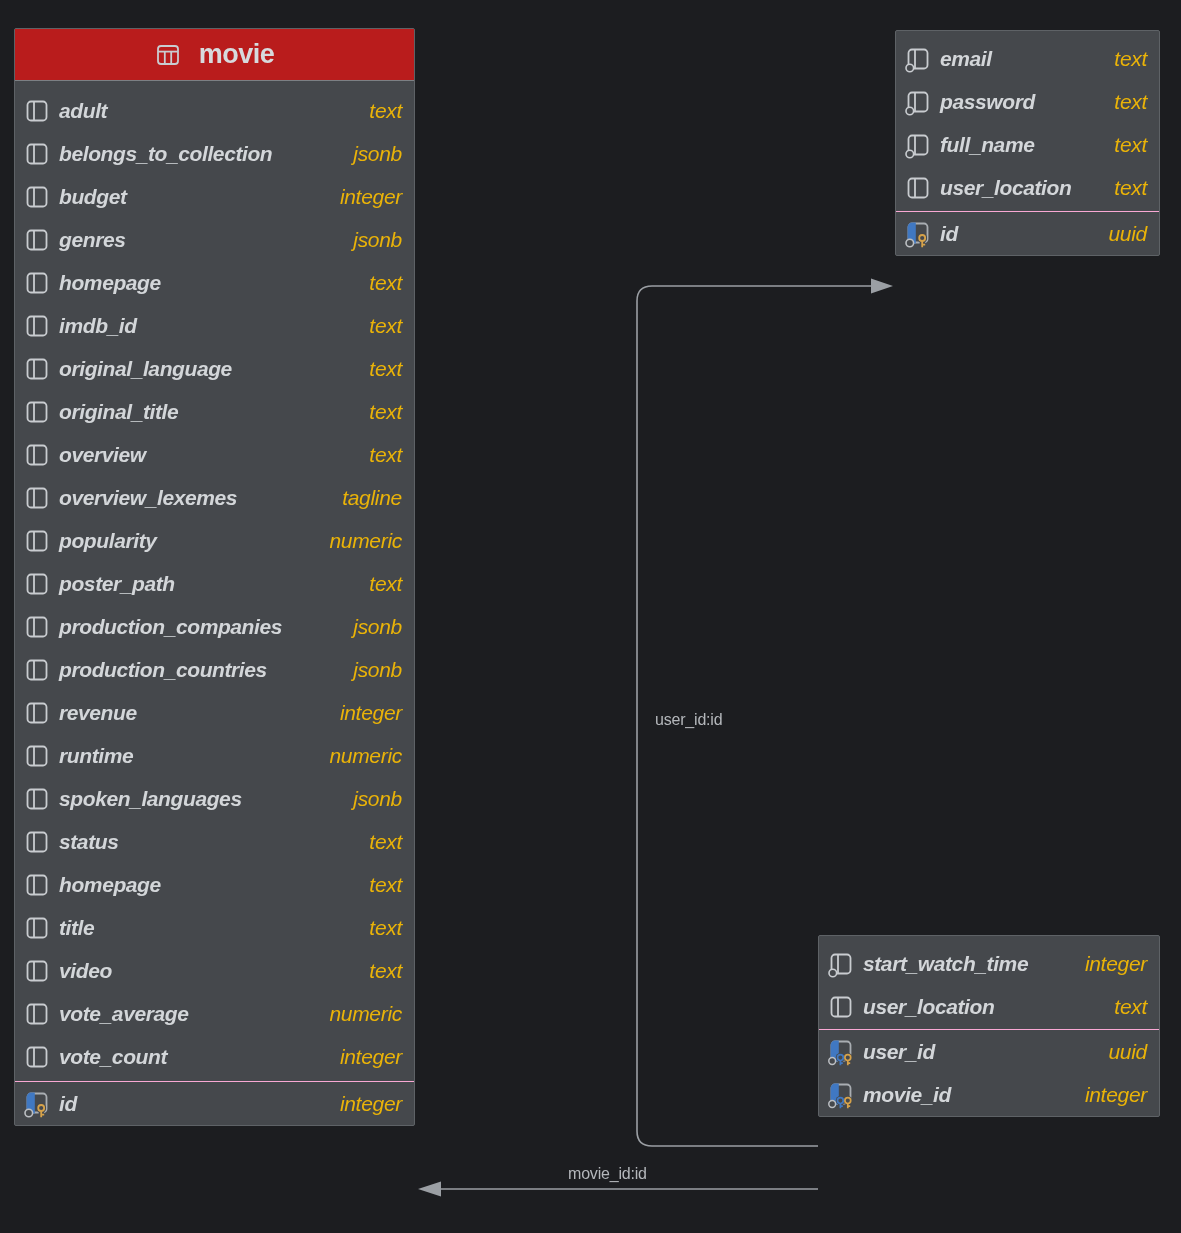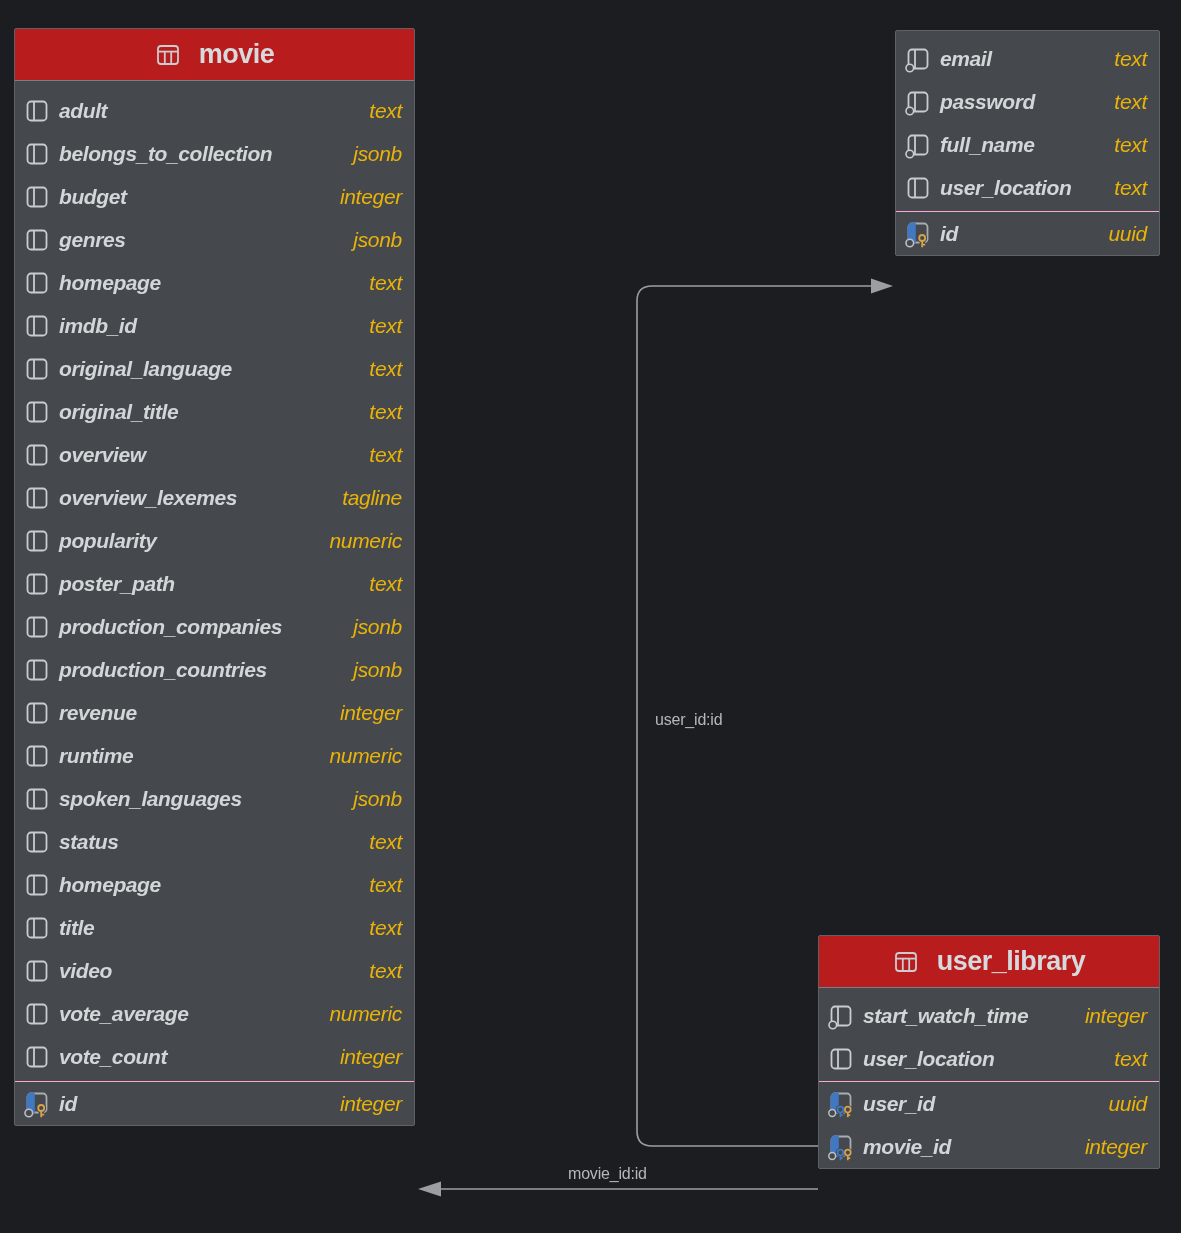--- a/index.html
+++ b/index.html
@@ -441,33 +441,20 @@
               <circle cx="17.2" cy="18" r="3" fill="none" stroke="#d6a24a" stroke-width="1.8"></circle>
               <path d="M17.2 21 V27.2 M17.2 24.6 H20.2" stroke="#d6a24a" stroke-width="1.8" fill="none"></path>
             </svg>
           </span>
           <span class="col-name">id</span>
           <span class="col-type">uuid</span>
         </div>
       </div>
     </div>
     <div class="table" style="left: 818px; top: 935px; width: 340px;">
-      <div class="table-header">
-        <span class="col-icon table-icon">
-          <svg width="26" height="26" viewBox="0 0 26 26">
-            <g fill="none" stroke="#c9ccd0" stroke-width="1.8">
-              <rect x="3" y="4" width="20" height="18" rx="3"></rect>
-              <line x1="3" y1="9.6" x2="23" y2="9.6"></line>
-              <line x1="9.8" y1="9.6" x2="9.8" y2="22"></line>
-              <line x1="16.2" y1="9.6" x2="16.2" y2="22"></line>
-            </g>
-          </svg>
-        </span>
-        <span class="table-title">user_library</span>
-      </div>
       <div class="table-body" style="padding:6px 0 1px">
         <div class="row">
           <span class="col-icon">
             <svg width="26" height="28" viewBox="0 0 26 28">
               <g fill="none" stroke="#c9ccd0" stroke-width="1.8">
                 <rect x="3.5" y="4.5" width="19" height="19" rx="3.5"></rect>
                 <line x1="10" y1="4.5" x2="10" y2="23.5"></line>
               </g>
               <circle cx="4.8" cy="23" r="3.8" fill="#45484c" stroke="#c9ccd0" stroke-width="1.6"></circle>
             </svg>

